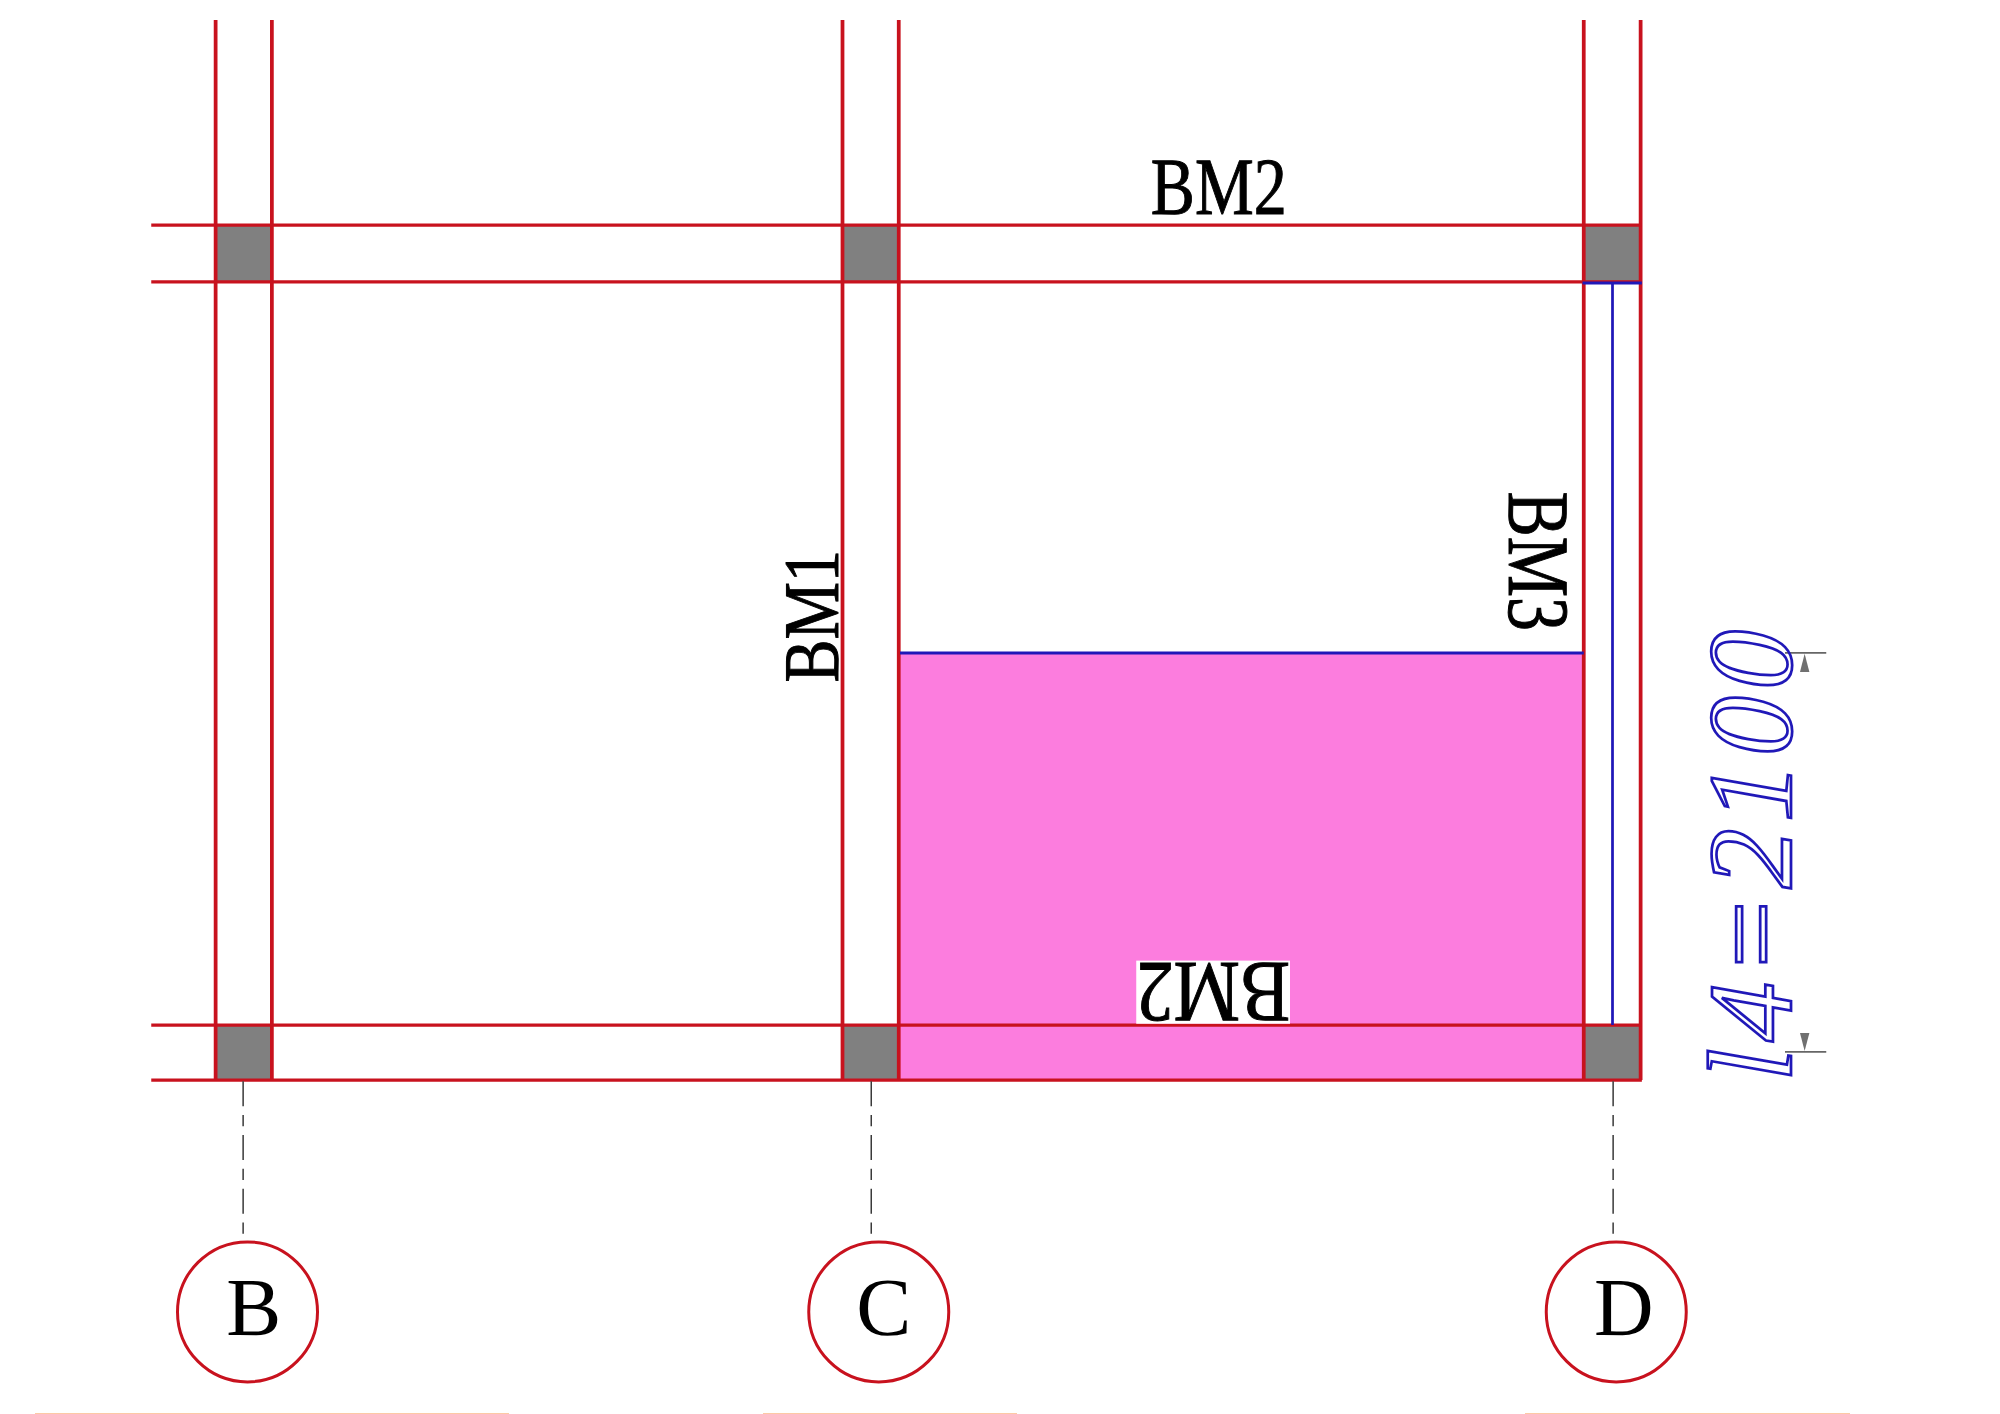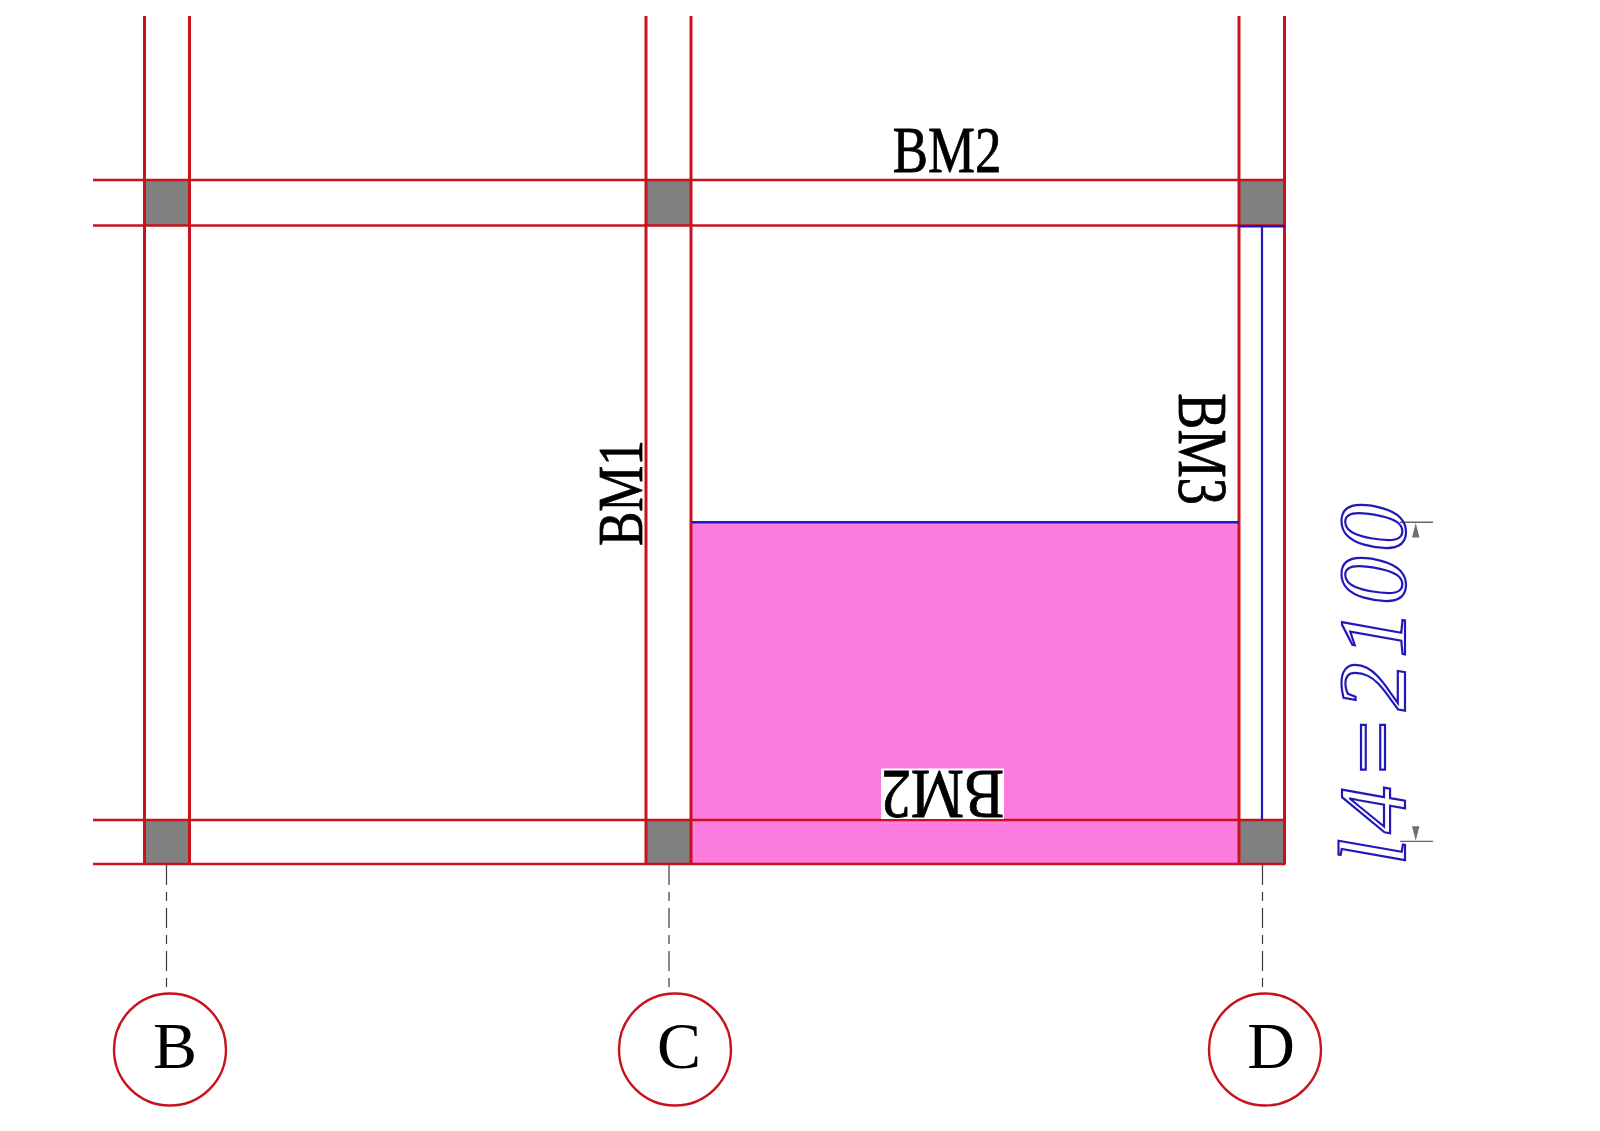--- a/index.html
+++ b/index.html
@@ -1,16 +1,16 @@
 <!DOCTYPE html>
 <html><head>
 <meta charset="utf-8">
 <style>
   html,body{margin:0;padding:0;background:#ffffff;}
-  #page{position:relative;width:1452px;height:1131px;background:#f97316;overflow:hidden;}
+  #page{position:relative;width:1452px;height:1131px;background:#f97316;overflow:hidden;margin-left:28px;}
   svg{display:block;}
   text{font-family:"Liberation Serif", serif;}
 </style>
 </head>
 <body>
 <div id="page">
 <svg width="1600" height="1131" viewBox="0 0 1600 1131" xmlns="http://www.w3.org/2000/svg">
 
   <rect x="0" y="0" width="1600" height="1131" fill="#ffffff"></rect>
 

